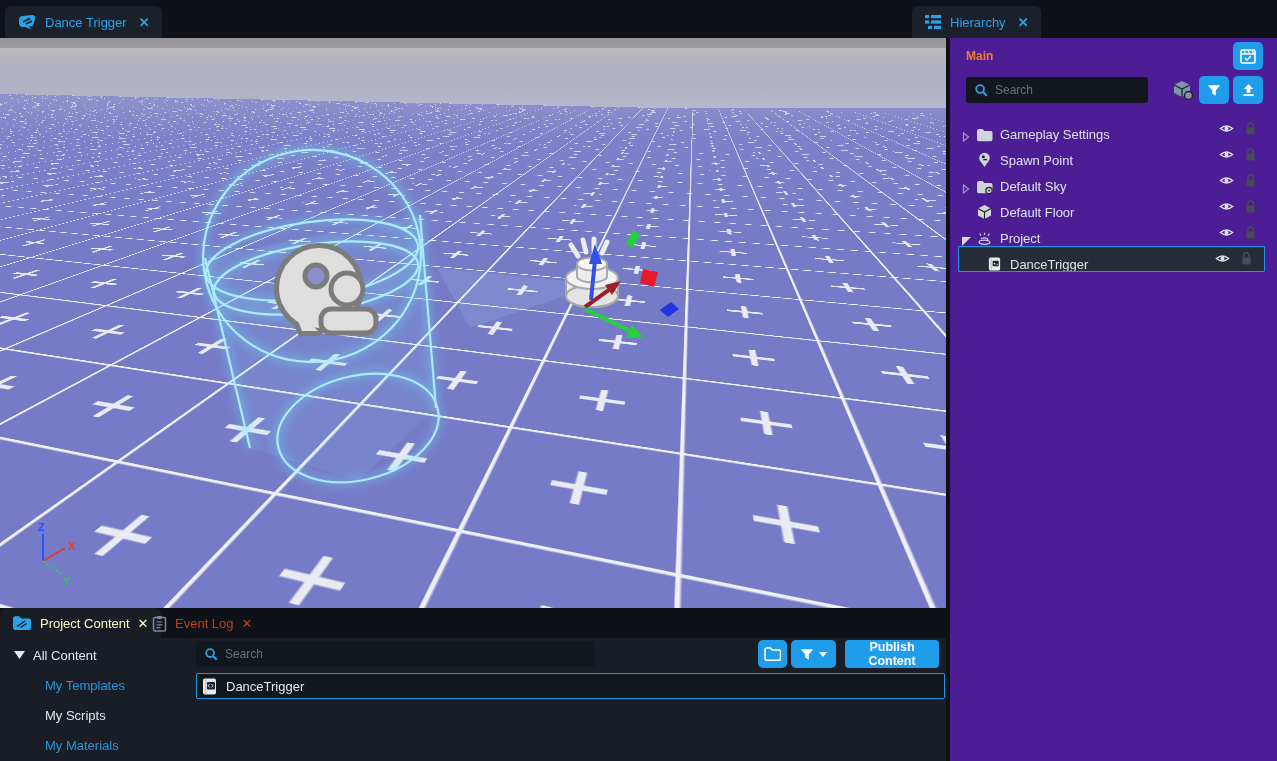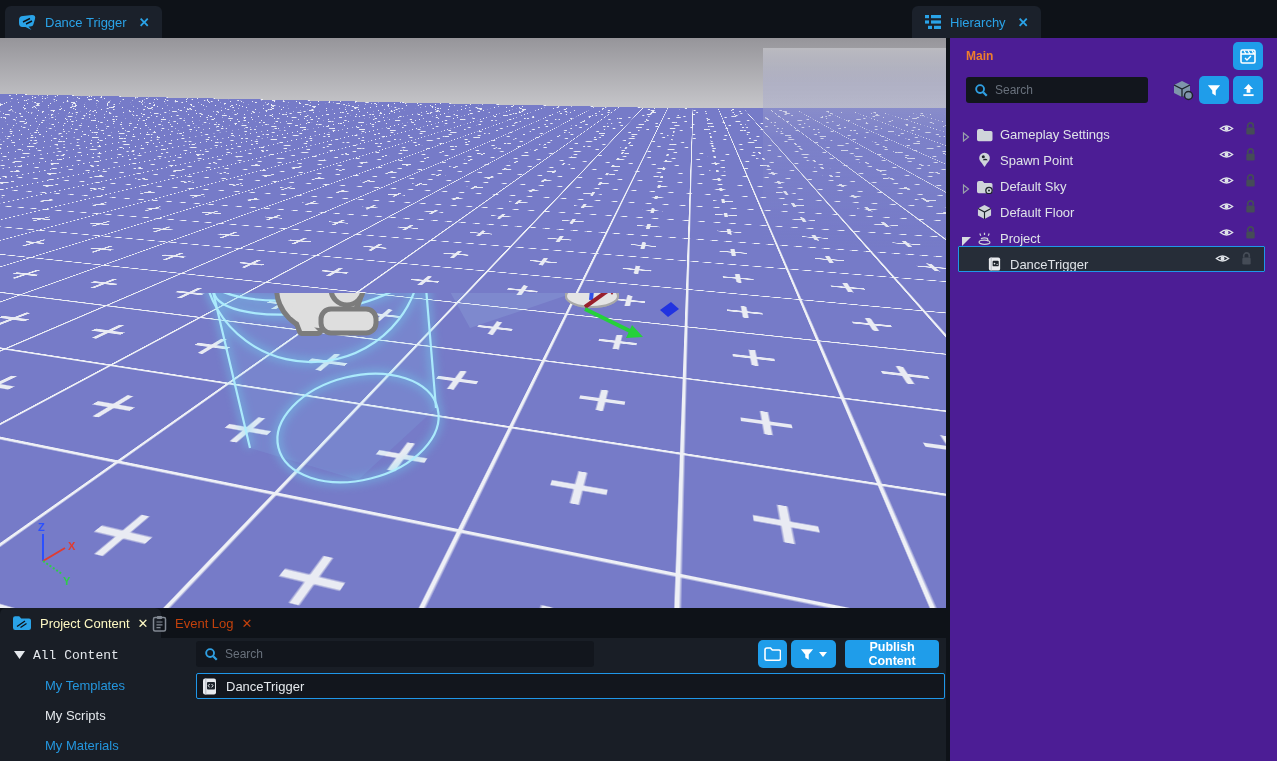--- a/index.html
+++ b/index.html
@@ -409,21 +409,21 @@
         <svg width="15" height="17" viewBox="0 0 15 17">
           <rect x="1.5" y="2.5" width="12" height="13.5" rx="1.5" fill="none" stroke="#818892" stroke-width="1.5"></rect>
           <rect x="4.8" y="1" width="5.4" height="3" rx="1" fill="#818892"></rect>
           <path d="M4.5 7 H10.5 M4.5 9.8 H10.5 M4.5 12.6 H8.5" stroke="#818892" stroke-width="1.2"></path>
         </svg>
         <span>Event Log</span>
         <span class="close">✕</span>
       </div>
     </div>
 
-    <div class="ctree-row" style="left:14px; top:34px;font-family:Liberation Mono, monospace;">
+    <div class="ctree-row" style="left:14px; top:34px;">
       <svg width="11" height="8" viewBox="0 0 11 8">
           <polygon points="0,0 11,0 5.5,8" fill="#e4e8ec"></polygon>
         </svg>
       <span>All Content</span>
     </div>
     <div class="ctree-row accent" style="left:45px; top:64px;justify-content:center;">
       <span>My Templates</span>
     </div>
     <div class="ctree-row" style="left:45px; top:94px;">
       <span>My Scripts</span>

